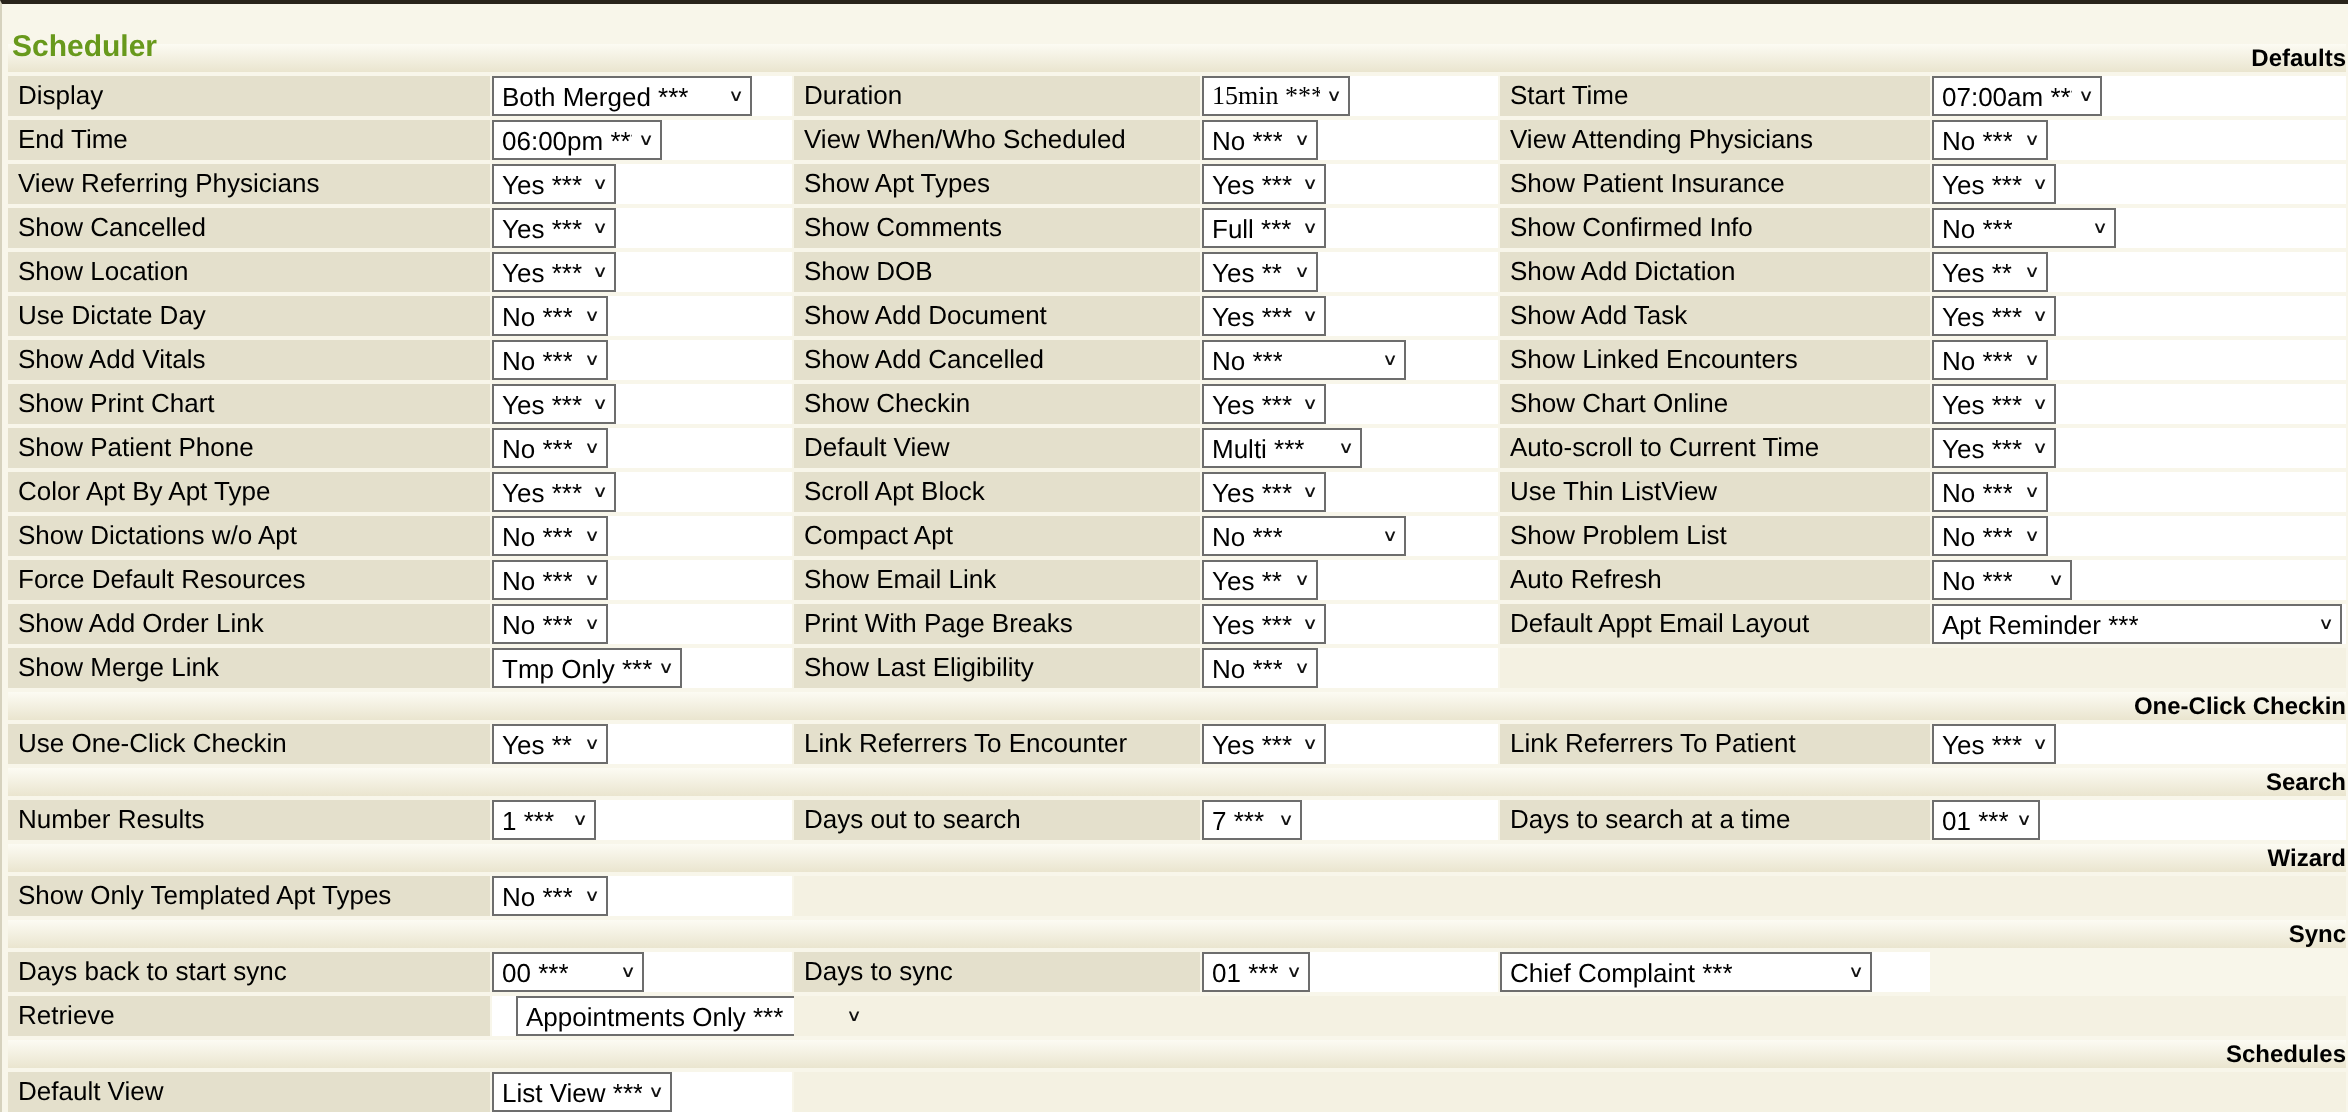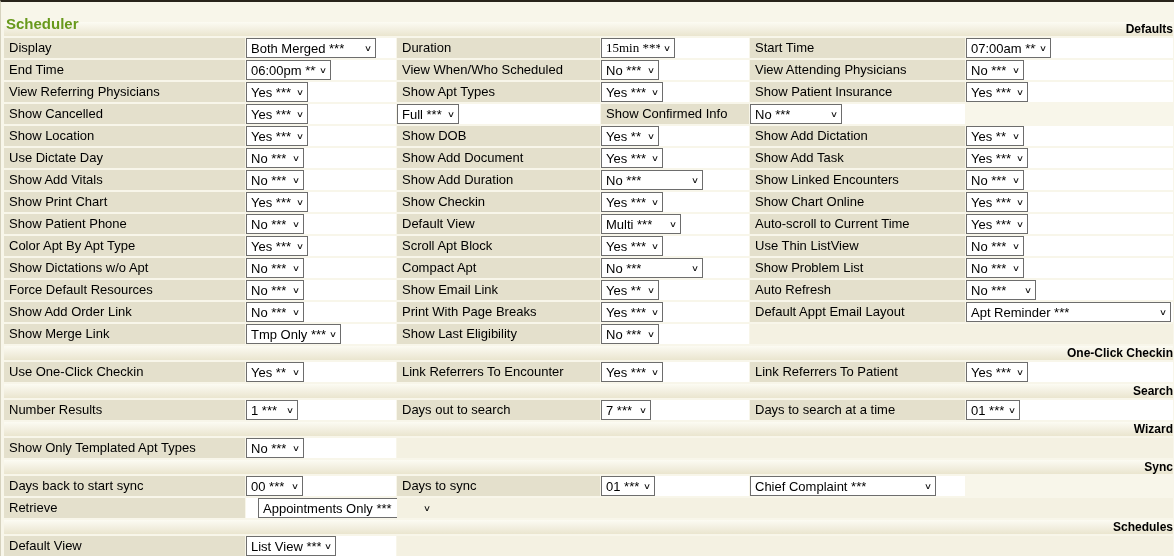--- a/index.html
+++ b/index.html
@@ -111,20 +111,21 @@
             <span class="seltext">Yes ***</span>
             <span class="arrow">∨</span>
           </div></div>
       </div>
       <div class="row">
         <div class="lbl">Show Cancelled</div>
         <div class="val"><div class="sel" style="width: 62px;">
             <span class="seltext">Yes ***</span>
             <span class="arrow">∨</span>
           </div></div>
+        <div class="lbl">Show Comments</div>
         <div class="val"><div class="sel" style="width: 62px;">
             <span class="seltext">Full ***</span>
             <span class="arrow">∨</span>
           </div></div>
         <div class="lbl">Show Confirmed Info</div>
         <div class="val"><div class="sel" style="width: 92px;">
             <span class="seltext">No ***</span>
             <span class="arrow">∨</span>
           </div></div>
       </div>
@@ -161,21 +162,21 @@
             <span class="seltext">Yes ***</span>
             <span class="arrow">∨</span>
           </div></div>
       </div>
       <div class="row">
         <div class="lbl">Show Add Vitals</div>
         <div class="val"><div class="sel" style="width: 58px;">
             <span class="seltext">No ***</span>
             <span class="arrow">∨</span>
           </div></div>
-        <div class="lbl">Show Add Duration</div>
+        <div class="lbl">Show Add Cancelled</div>
         <div class="val"><div class="sel" style="width: 102px;">
             <span class="seltext">No ***</span>
             <span class="arrow">∨</span>
           </div></div>
         <div class="lbl">Show Linked Encounters</div>
         <div class="val"><div class="sel" style="width: 58px;">
             <span class="seltext">No ***</span>
             <span class="arrow">∨</span>
           </div></div>
       </div>
@@ -335,21 +336,21 @@
         <div class="lbl">Show Only Templated Apt Types</div>
         <div class="val"><div class="sel" style="width: 58px;">
             <span class="seltext">No ***</span>
             <span class="arrow">∨</span>
           </div></div>
         <div class="empty" style="grid-column: span 4;"></div>
       </div>
       <div class="band">Sync</div>
       <div class="row">
         <div class="lbl">Days back to start sync</div>
-        <div class="val"><div class="sel" style="width: 57px;">
+        <div class="val"><div class="sel" style="width: 76px;">
             <span class="seltext">00 ***</span>
             <span class="arrow">∨</span>
           </div></div>
         <div class="lbl">Days to sync</div>
         <div class="val"><div class="sel" style="width: 54px;">
             <span class="seltext">01 ***</span>
             <span class="arrow">∨</span>
           </div></div>
         <div class="val"><div class="sel" style="width: 186px;">
             <span class="seltext">Chief Complaint ***</span>

